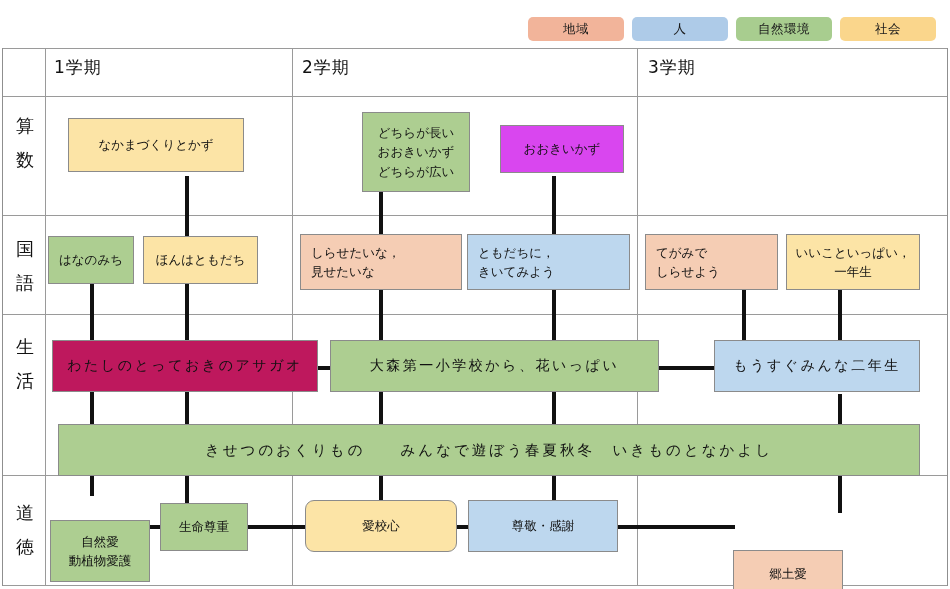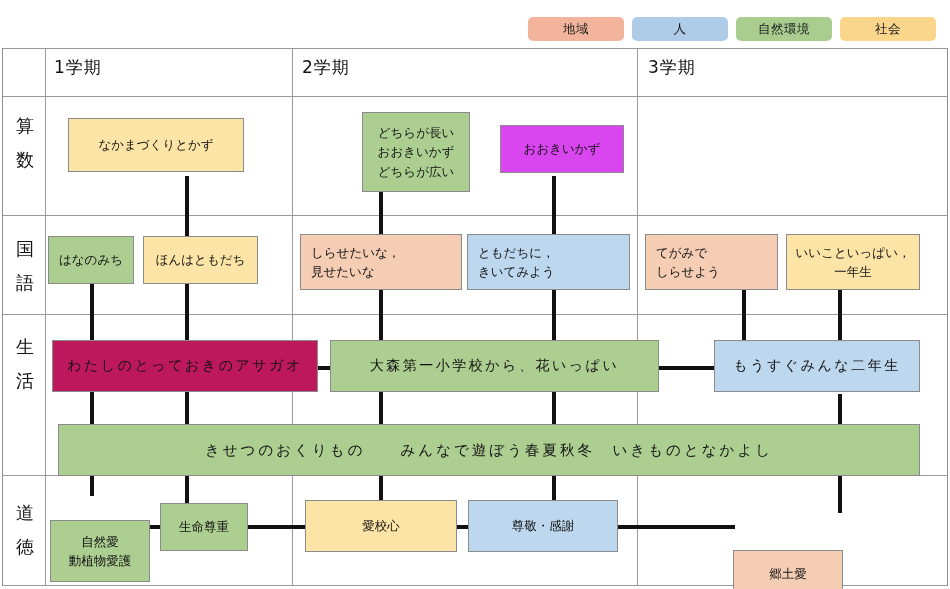--- a/index.html
+++ b/index.html
@@ -180,21 +180,21 @@
 
   <div class="box" style="left: 50px; top: 520px; width: 100px; height: 62px; flex-direction: column; background: rgb(173, 206, 145);">
     <span class="ln">自然愛</span>
     <span class="ln">動植物愛護</span>
   </div>
 
   <div class="box" style="left: 160px; top: 503px; width: 88px; height: 48px; background: rgb(173, 206, 145);">
     <span class="ln">生命尊重</span>
   </div>
 
-  <div class="box" style="left: 305px; top: 500px; width: 152px; height: 52px; background: rgb(252, 228, 166);">
+  <div class="box" style="left: 305px; top: 500px; width: 152px; height: 52px; background: rgb(252, 228, 166); border-radius: 9px;">
     <span class="ln">愛校心</span>
   </div>
 
   <div class="box" style="left: 468px; top: 500px; width: 150px; height: 52px; background: rgb(189, 215, 238);">
     <span class="ln">尊敬・感謝</span>
   </div>
 
   <div class="box" style="left: 733px; top: 502px; width: 110px; height: 48px; background: rgb(245, 205, 180); margin-top: 48px;">
     <span class="ln">郷土愛</span>
   </div>

